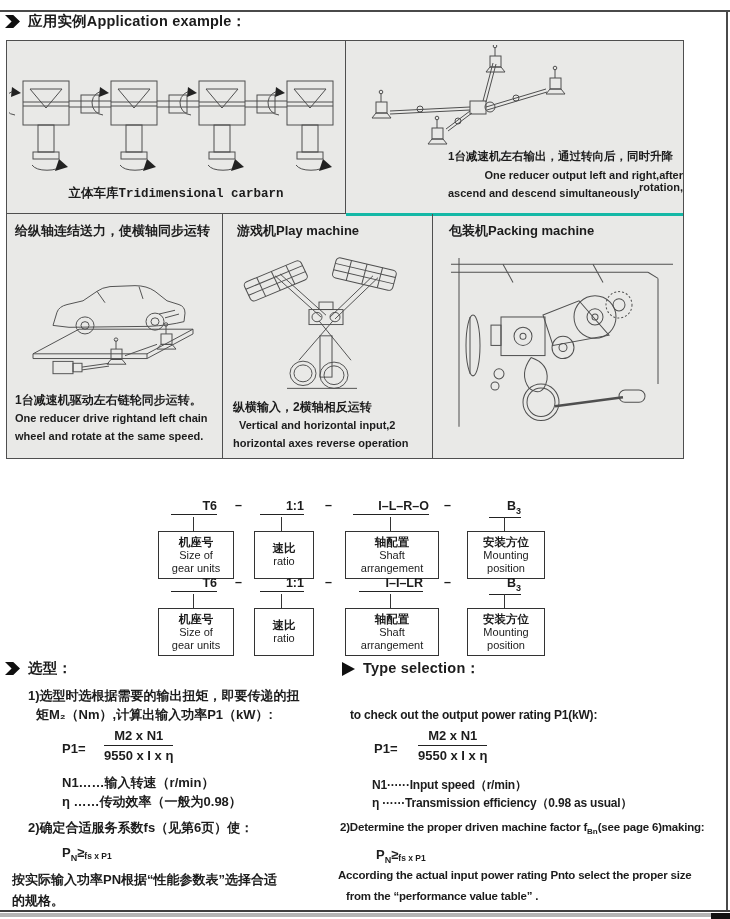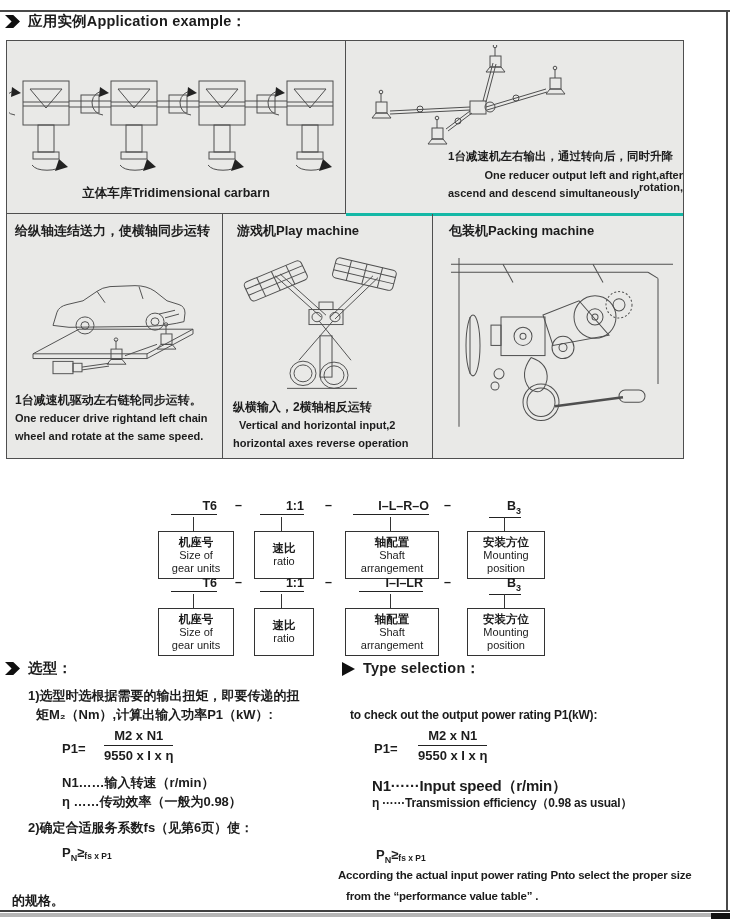--- a/index.html
+++ b/index.html
@@ -24,21 +24,21 @@
         border:1px solid #4f4f4f;background:#e9e9e7;}
   .cell{position:absolute;}
   .cellA{left:0;top:0;width:338px;height:172px;border-right:1px solid #4f4f4f;border-bottom:1px solid #4f4f4f;}
   .cellB{left:339px;top:0;right:0;height:172px;border-bottom:3px solid #14b8a6;}
   .cellC{left:0;top:173px;width:215px;bottom:0;border-right:1px solid #4f4f4f;}
   .cellD{left:216px;top:173px;width:209px;bottom:0;border-right:1px solid #4f4f4f;}
   .cellE{left:426px;top:173px;right:0;bottom:0;}
   .ptitle{position:absolute;font-size:13px;font-weight:700;}
   .caption-zh{position:absolute;font-size:12px;font-weight:700;}
   .caption-en{position:absolute;font-size:11px;font-weight:700;text-align:right;}
-  .center{width:100%;text-align:center;}
+  .center{width:100%;text-align:center;font-family:Liberation Mono, monospace;}
   svg{stroke:#4f4f4f;fill:none;stroke-width:1;}
   
   .mcode{position:absolute;text-align:right;font-size:12.5px;font-weight:700;
          border-bottom:1.5px solid #222;padding-bottom:1px;}
   .mcode sub{font-size:9px;}
   .mdash{position:absolute;font-size:12.5px;font-weight:700;}
   .vconn{position:absolute;width:1px;height:14px;background:#333;}
   .mbox{position:absolute;display:flex;flex-direction:column;justify-content:center;align-items:center;
         background:#fff;border:1px solid #333;line-height:13px;}
   .mbox .zh{font-size:11.5px;font-weight:700;}
@@ -312,34 +312,36 @@
   <div class="cnline" style="left:36px;top:706px;">矩M₂（Nm）,计算出输入功率P1（kW）:</div>
   <div class="flabel" style="left:62px;top:741px;">P1=</div>
   <div class="frac" style="left:104px;top:728px;">
     <div class="num">M2 x N1</div>
     <div class="den">9550 x I x  η</div>
   </div>
   <div class="cnline" style="left:62px;top:774px;">N1……输入转速（r/min）</div>
   <div class="cnline" style="left:62px;top:793px;">η ……传动效率（一般为0.98）</div>
   <div class="cnline" style="left:28px;top:819px;">2)确定合适服务系数fs（见第6页）使：</div>
   <div class="pnline" style="left:62px;top:845px;"><span>P</span><sub>N</sub><span>≥</span><span class="cond">fs x P1</span></div>
+  <div class="cnline" style="left:12px;top:871px;">按实际输入功率PN根据“性能参数表”选择合适</div>
   <div class="cnline" style="left:12px;top:892px;">的规格。</div>
 
   <div class="sec-header" style="left:342px;top:659px;">
     <span class="tri-icon"></span>
     <span class="sec-title">Type selection：</span>
   </div>
   <div class="enline" style="left:350px;top:708px;font-size:12px;">to check out the output power rating P1(kW):</div>
   <div class="flabel" style="left:374px;top:741px;">P1=</div>
   <div class="frac" style="left:418px;top:728px;">
     <div class="num">M2 x N1</div>
     <div class="den">9550 x I x  η</div>
   </div>
-  <div class="enline" style="left:372px;top:777px;font-size:15px;">N1······Input speed（r/min）</div>
+  <div class="enline" style="left:372px;top:777px;font-size:12px;">N1······Input speed（r/min）</div>
   <div class="enline" style="left:372px;top:795px;font-size:12px;">η ······Transmission efficiency（0.98 as usual）</div>
+  <div class="enline" style="left:340px;top:821px;font-size:11.5px;"><span>2)Determine the proper driven machine factor f</span><sub>Bn</sub><span>(see page 6)making:</span></div>
   <div class="pnline" style="left:376px;top:847px;"><span>P</span><sub>N</sub><span>≥</span><span class="cond">fs x P1</span></div>
   <div class="enline" style="left:338px;top:869px;font-size:11.5px;">According the actual input power rating Pnto select the proper size</div>
   <div class="enline" style="left:346px;top:890px;font-size:11.5px;">from the  “performance value table” .</div>
 
   <div class="botline1"></div>
   <div class="botline2"></div>
   <div class="botsquare"></div>
 </div>
 
 </body></html>

